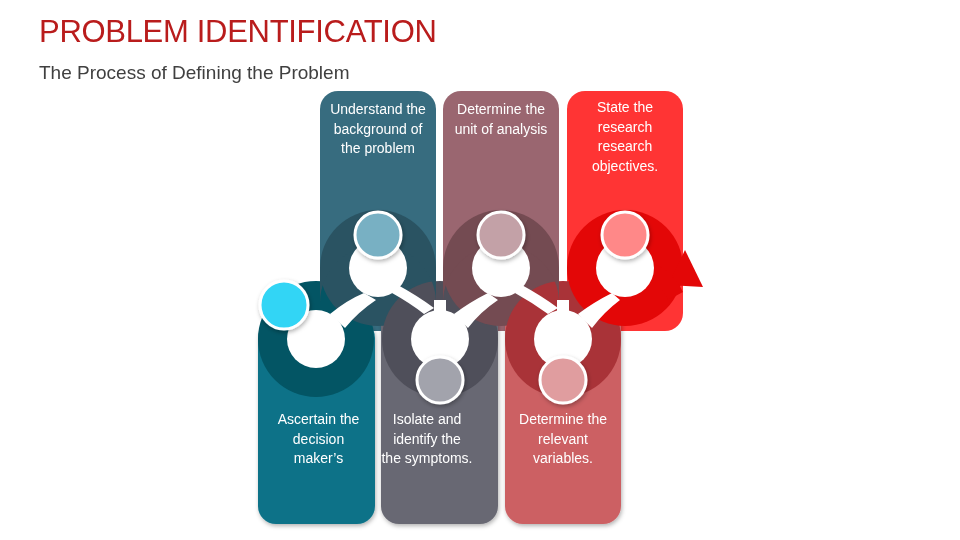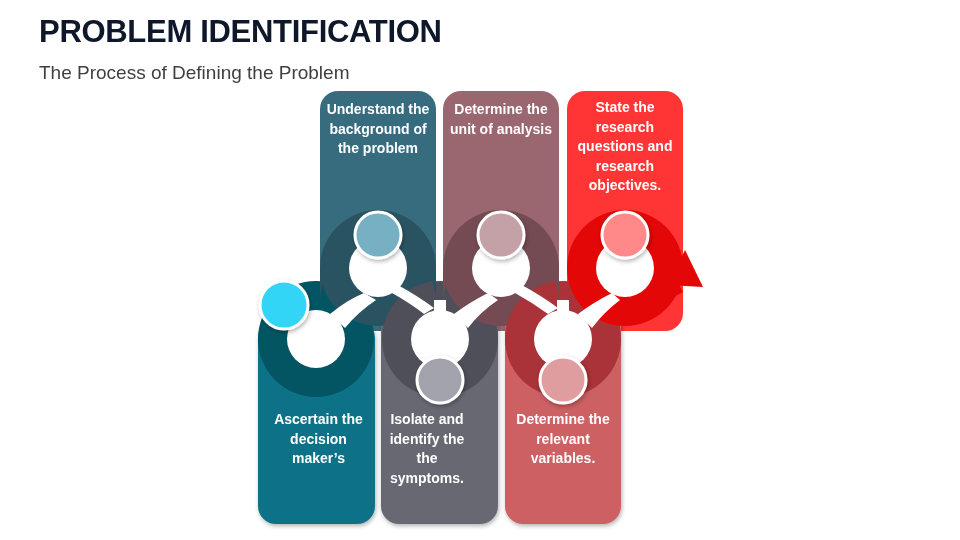--- a/index.html
+++ b/index.html
@@ -1,20 +1,20 @@
 <!DOCTYPE html>
 <html><head>
 <meta charset="utf-8">
 <style>
   html,body{margin:0;padding:0;background:#fff;}
   body{width:960px;height:540px;position:relative;overflow:hidden;font-family:"Liberation Sans",sans-serif;}
-  .title{position:absolute;left:39px;top:14px;font-size:31px;font-weight:bold;color:#0f172a;letter-spacing:-0.3px;}
+  .title{position:absolute;left:39px;top:14px;font-size:31px;font-weight:normal;color:#b91c1c;letter-spacing:-0.3px;}
   .subtitle{position:absolute;left:39px;top:62px;font-size:19px;color:#404040;}
   svg.diagram{position:absolute;left:0;top:0;}
-  .lbl{position:absolute;color:#fff;font-weight:bold;font-size:14px;line-height:19.5px;text-align:center;}
+  .lbl{position:absolute;color:#fff;font-weight:normal;font-size:14px;line-height:19.5px;text-align:center;}
 </style>
 </head>
 <body>
 
 <div class="title">PROBLEM IDENTIFICATION</div>
 <div class="subtitle">The Process of Defining the Problem</div>
 
 <svg class="diagram" width="960" height="540" viewBox="0 0 960 540">
   <defs>
     <filter id="sh" x="-20%" y="-20%" width="140%" height="140%">
@@ -76,21 +76,20 @@
   <div>background of</div>
   <div>the problem</div>
 </div>
 <div class="lbl" style="left:443px;top:100px;width:116px;">
   <div>Determine the</div>
   <div>unit of analysis</div>
 </div>
 <div class="lbl" style="left:567px;top:98px;width:116px;text-align:center;">
   <div>State the</div>
   <div>research</div>
-  <div>questions and</div>
   <div>research</div>
   <div>objectives.</div>
 </div>
 <div class="lbl" style="left:258px;top:410px;width:121px;">
   <div>Ascertain the</div>
   <div>decision</div>
   <div>maker’s</div>
 </div>
 <div class="lbl" style="left:381px;top:410px;width:92px;">
   <div>Isolate and</div>

